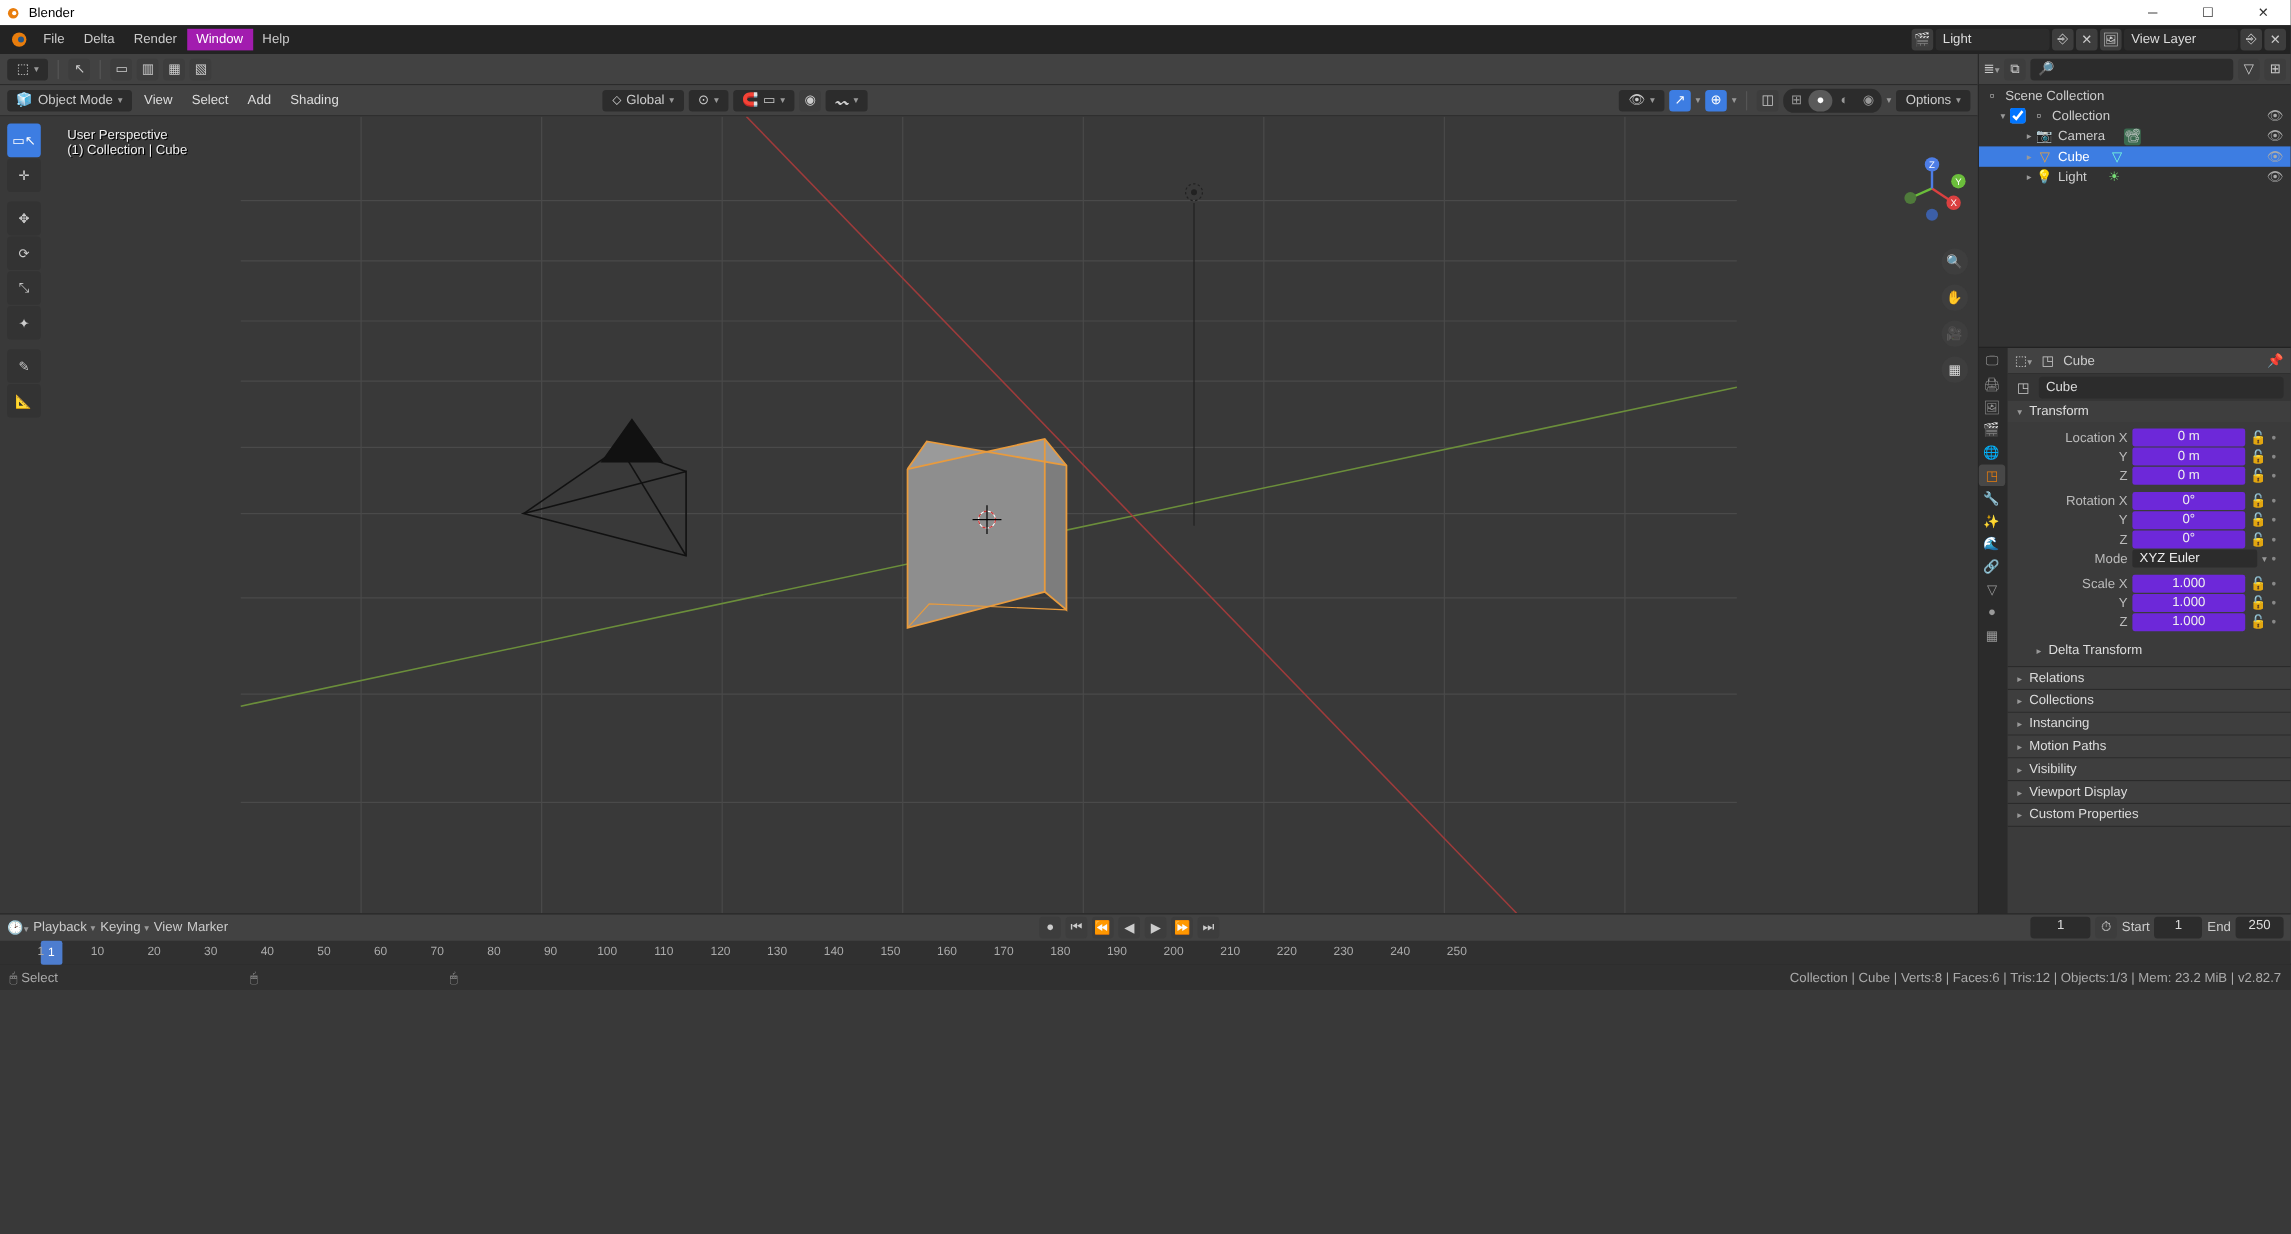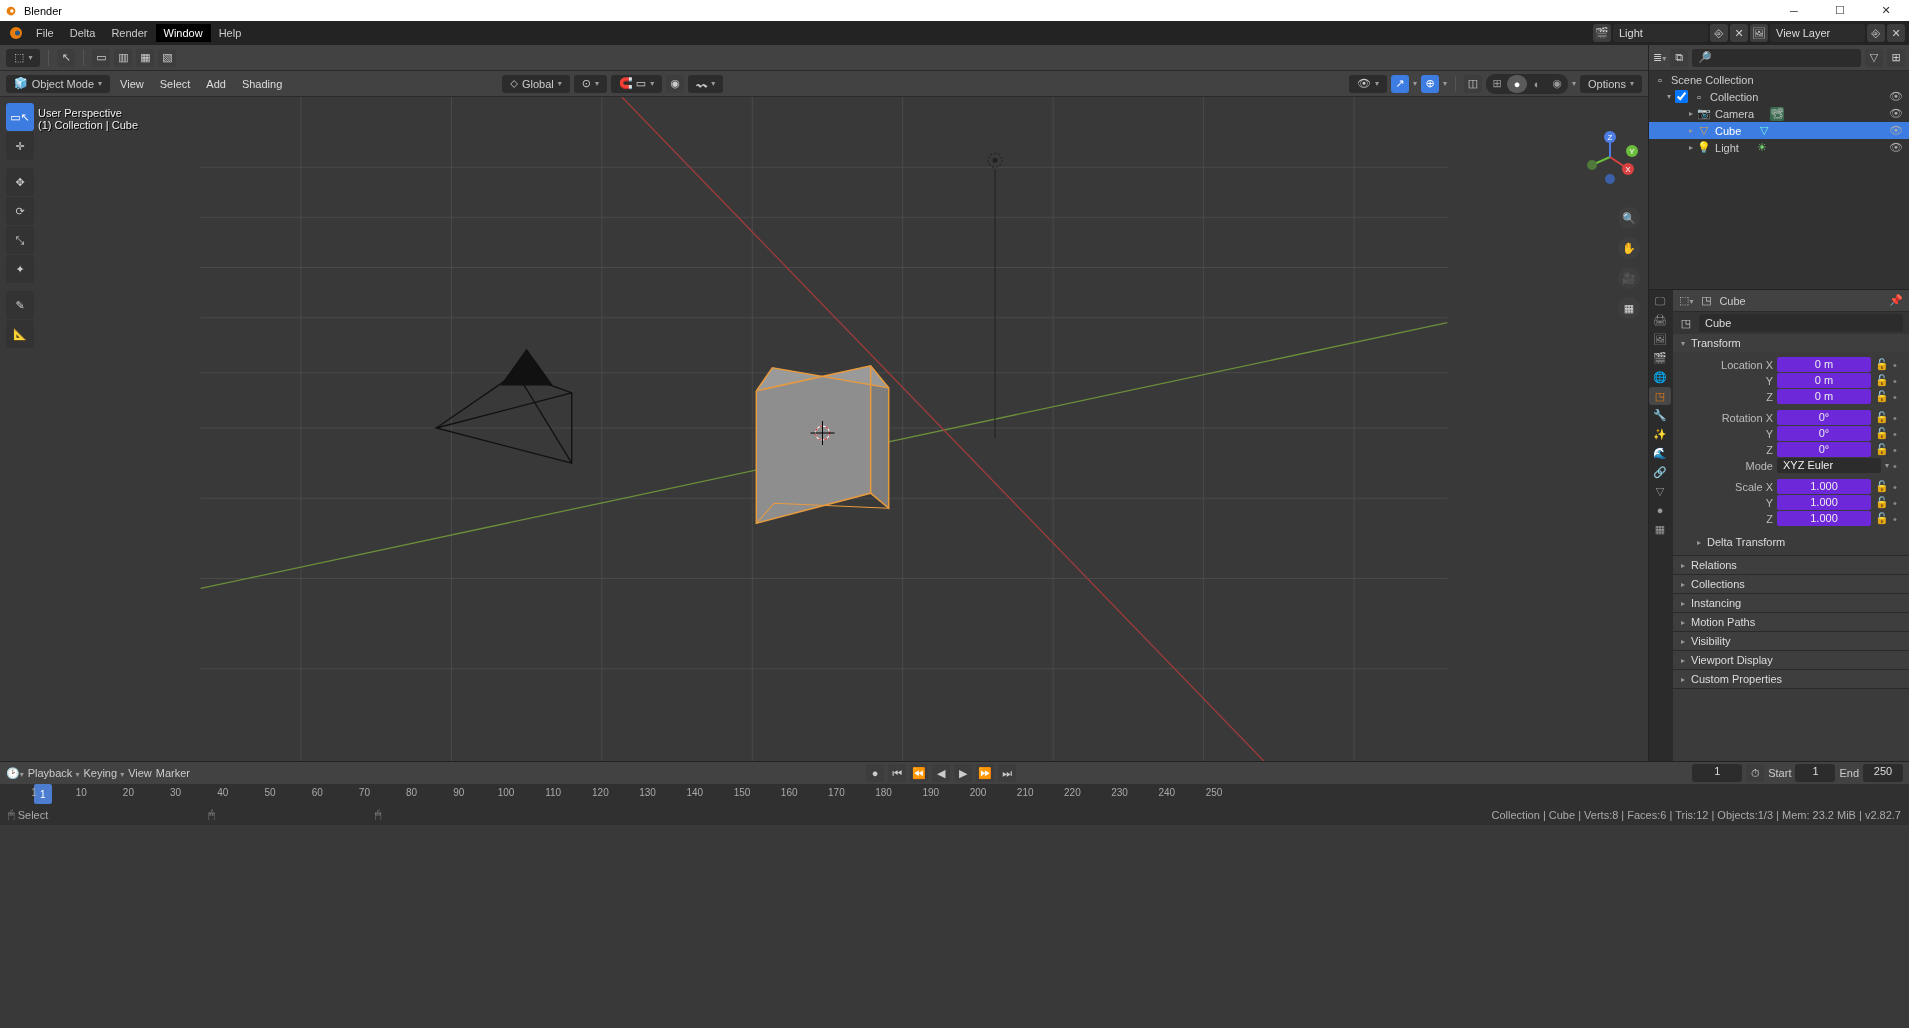--- a/index.html
+++ b/index.html
@@ -4,38 +4,38 @@
 <style>
 * { margin: 0; padding: 0; box-sizing: border-box; font-family: -apple-system, "Segoe UI", sans-serif; user-select: none; }
 html, body { width: 1909px; height: 1028px; overflow: hidden; background: #393939; color: #ccc; font-size: 11px; }
 .titlebar { height: 21px; background: #fff; color: #000; display: flex; align-items: center; padding-left: 4px; }
 .titlebar .logo { width: 14px; height: 14px; margin-right: 6px; display: inline-block; }
 .titlebar .spacer { flex: 1; }
 .titlebar .winbtn { width: 46px; height: 21px; display: flex; align-items: center; justify-content: center; color: #333; }
 .menubar { height: 24px; background: #232323; display: flex; align-items: center; padding: 0 4px; }
 .menubar .blender-icon { width: 16px; height: 16px; margin: 0 4px; }
 .menubar .menu { padding: 3px 8px; color: #ccc; }
-.menubar .menu.active { background: #000000; color: #fff; }
+.menubar .menu.active { background: #a21caf; color: #fff; }
 .tabs { display: flex; margin-left: 16px; gap: 2px; }
 .tabs .tab { padding: 3px 11px; color: #aaa; background: #3a3a3a; border-radius: 3px 3px 0 0; }
 .tabs .tab.active { background: #454545; color: #eee; }
 .tabs .plus { width:16px; color:#999; display:flex; align-items:center; justify-content:center; }
 .menubar .right { margin-left: auto; display: flex; align-items: center; gap: 2px; }
 .hdr-field { background: #2c2c2c; color: #ddd; padding: 2px 6px; border-radius: 3px; display: flex; align-items: center; gap:4px; height:18px;}
 .hdr-btn { width: 18px; height:18px; background:#3d3d3d; border-radius:3px; display:flex; align-items:center; justify-content:center; color:#ccc;}
 .main { display: flex; height: 716px; }
 .viewport-wrap { flex: 1; display: flex; flex-direction: column; background: #393939; position: relative; }
 .vp-header { height: 26px; background: #424242; border-bottom:1px solid #2b2b2b; display: flex; align-items: center; padding: 0 6px; gap: 4px; }
 .vp-header .dropdown { background: #2c2c2c; padding: 2px 8px; border-radius: 3px; display: flex; align-items: center; gap: 4px; height:18px;}
 .vp-header .menu-v { padding: 2px 6px; color:#ddd;}
 .vp-canvas { flex: 1; position: relative; background: #393939; overflow: hidden; }
 .toolbar-left { position: absolute; left: 6px; top: 6px; display: flex; flex-direction: column; gap: 1px; }
 .tool { width: 28px; height: 28px; background: #333333; display: flex; align-items: center; justify-content: center; border-radius: 3px; color:#ccc;}
 .tool.active { background: #3d7de2; color:#fff;}
-.info-overlay { position: absolute; left: 38px; top: 10px; color: #eee; text-shadow: 1px 1px 0 #000; }
+.info-overlay { position: absolute; left: 56px; top: 10px; color: #eee; text-shadow: 1px 1px 0 #000; }
 .gizmo-side { position: absolute; right: 8px; top: 110px; display:flex; flex-direction:column; gap:8px;}
 .gizmo-btn { width:22px; height:22px; background:rgba(64,64,64,0.7); border-radius:50%; display:flex;align-items:center;justify-content:center;color:#ddd;}
 .nav-gizmo { position:absolute; right:8px; top:30px; }
 .shade-pill { display:flex; background:#2c2c2c; border-radius:9px; padding:1px;}
 .shade-btn { width:20px; height:18px; display:flex; align-items:center;justify-content:center; border-radius:9px; color:#999;}
 .shade-btn.active{ background:#5a5a5a; color:#fff;}
 .right-panel { width: 261px; display: flex; flex-direction: column; background: #323232; border-left:1px solid #222;}
 .outliner-hdr { height:26px; background:#424242; display:flex; align-items:center; gap:4px; padding:0 4px; border-bottom:1px solid #2b2b2b;}
 .outliner { flex: 0 0 218px; background: #323232; overflow:hidden; font-size:11px;}
 .ol-row { display:flex; align-items:center; height:17px; padding-left:4px; gap:4px; color:#ccc;}

